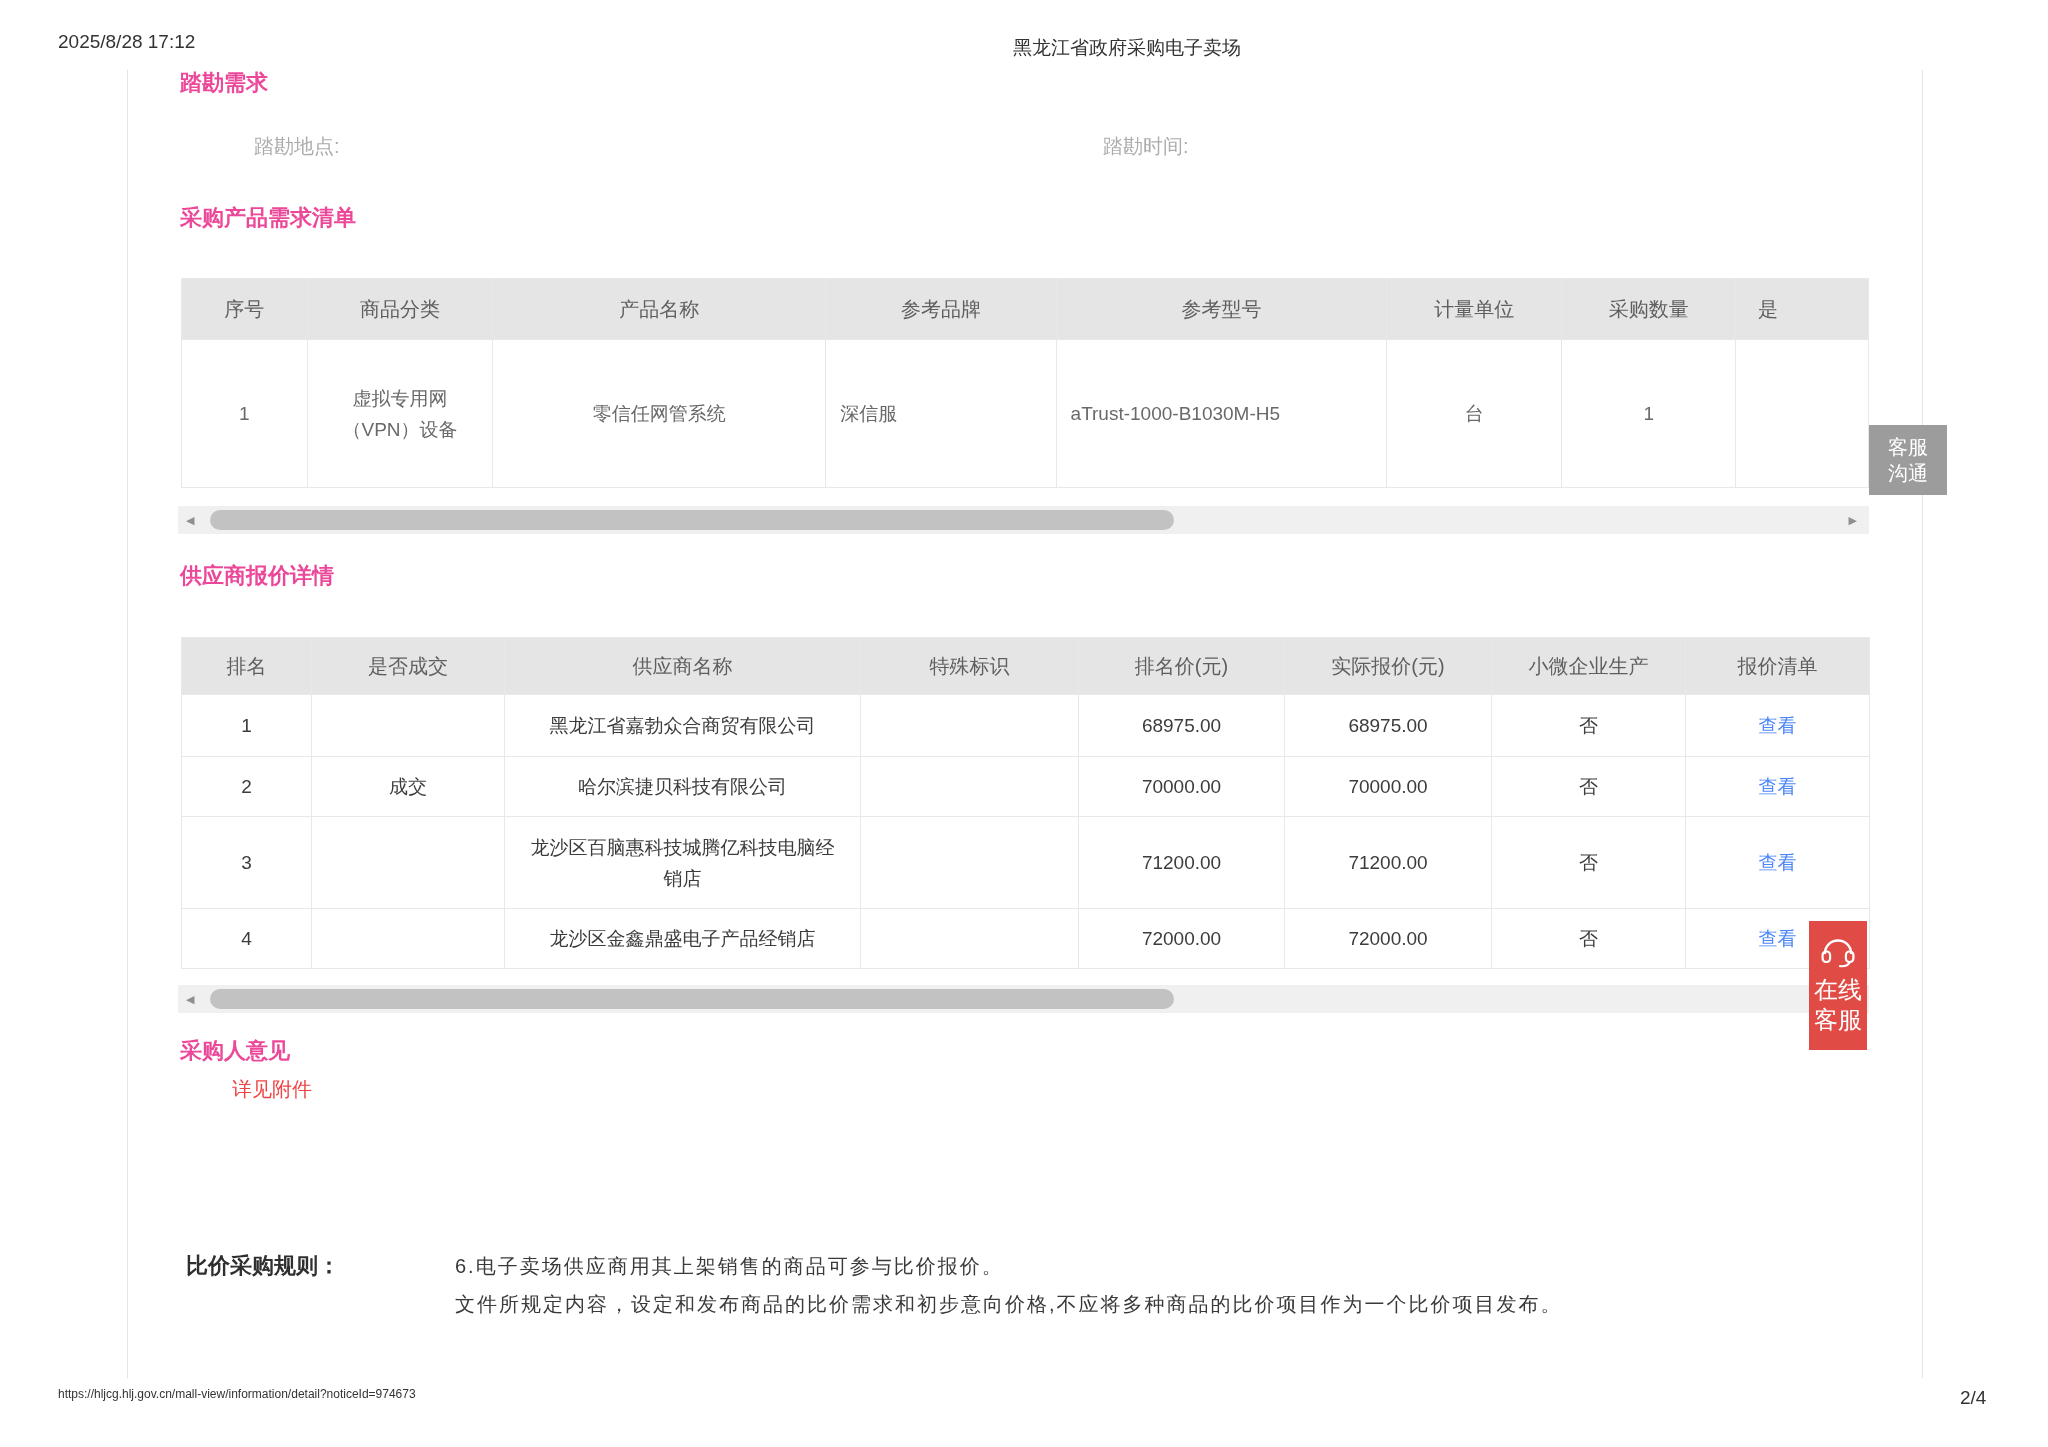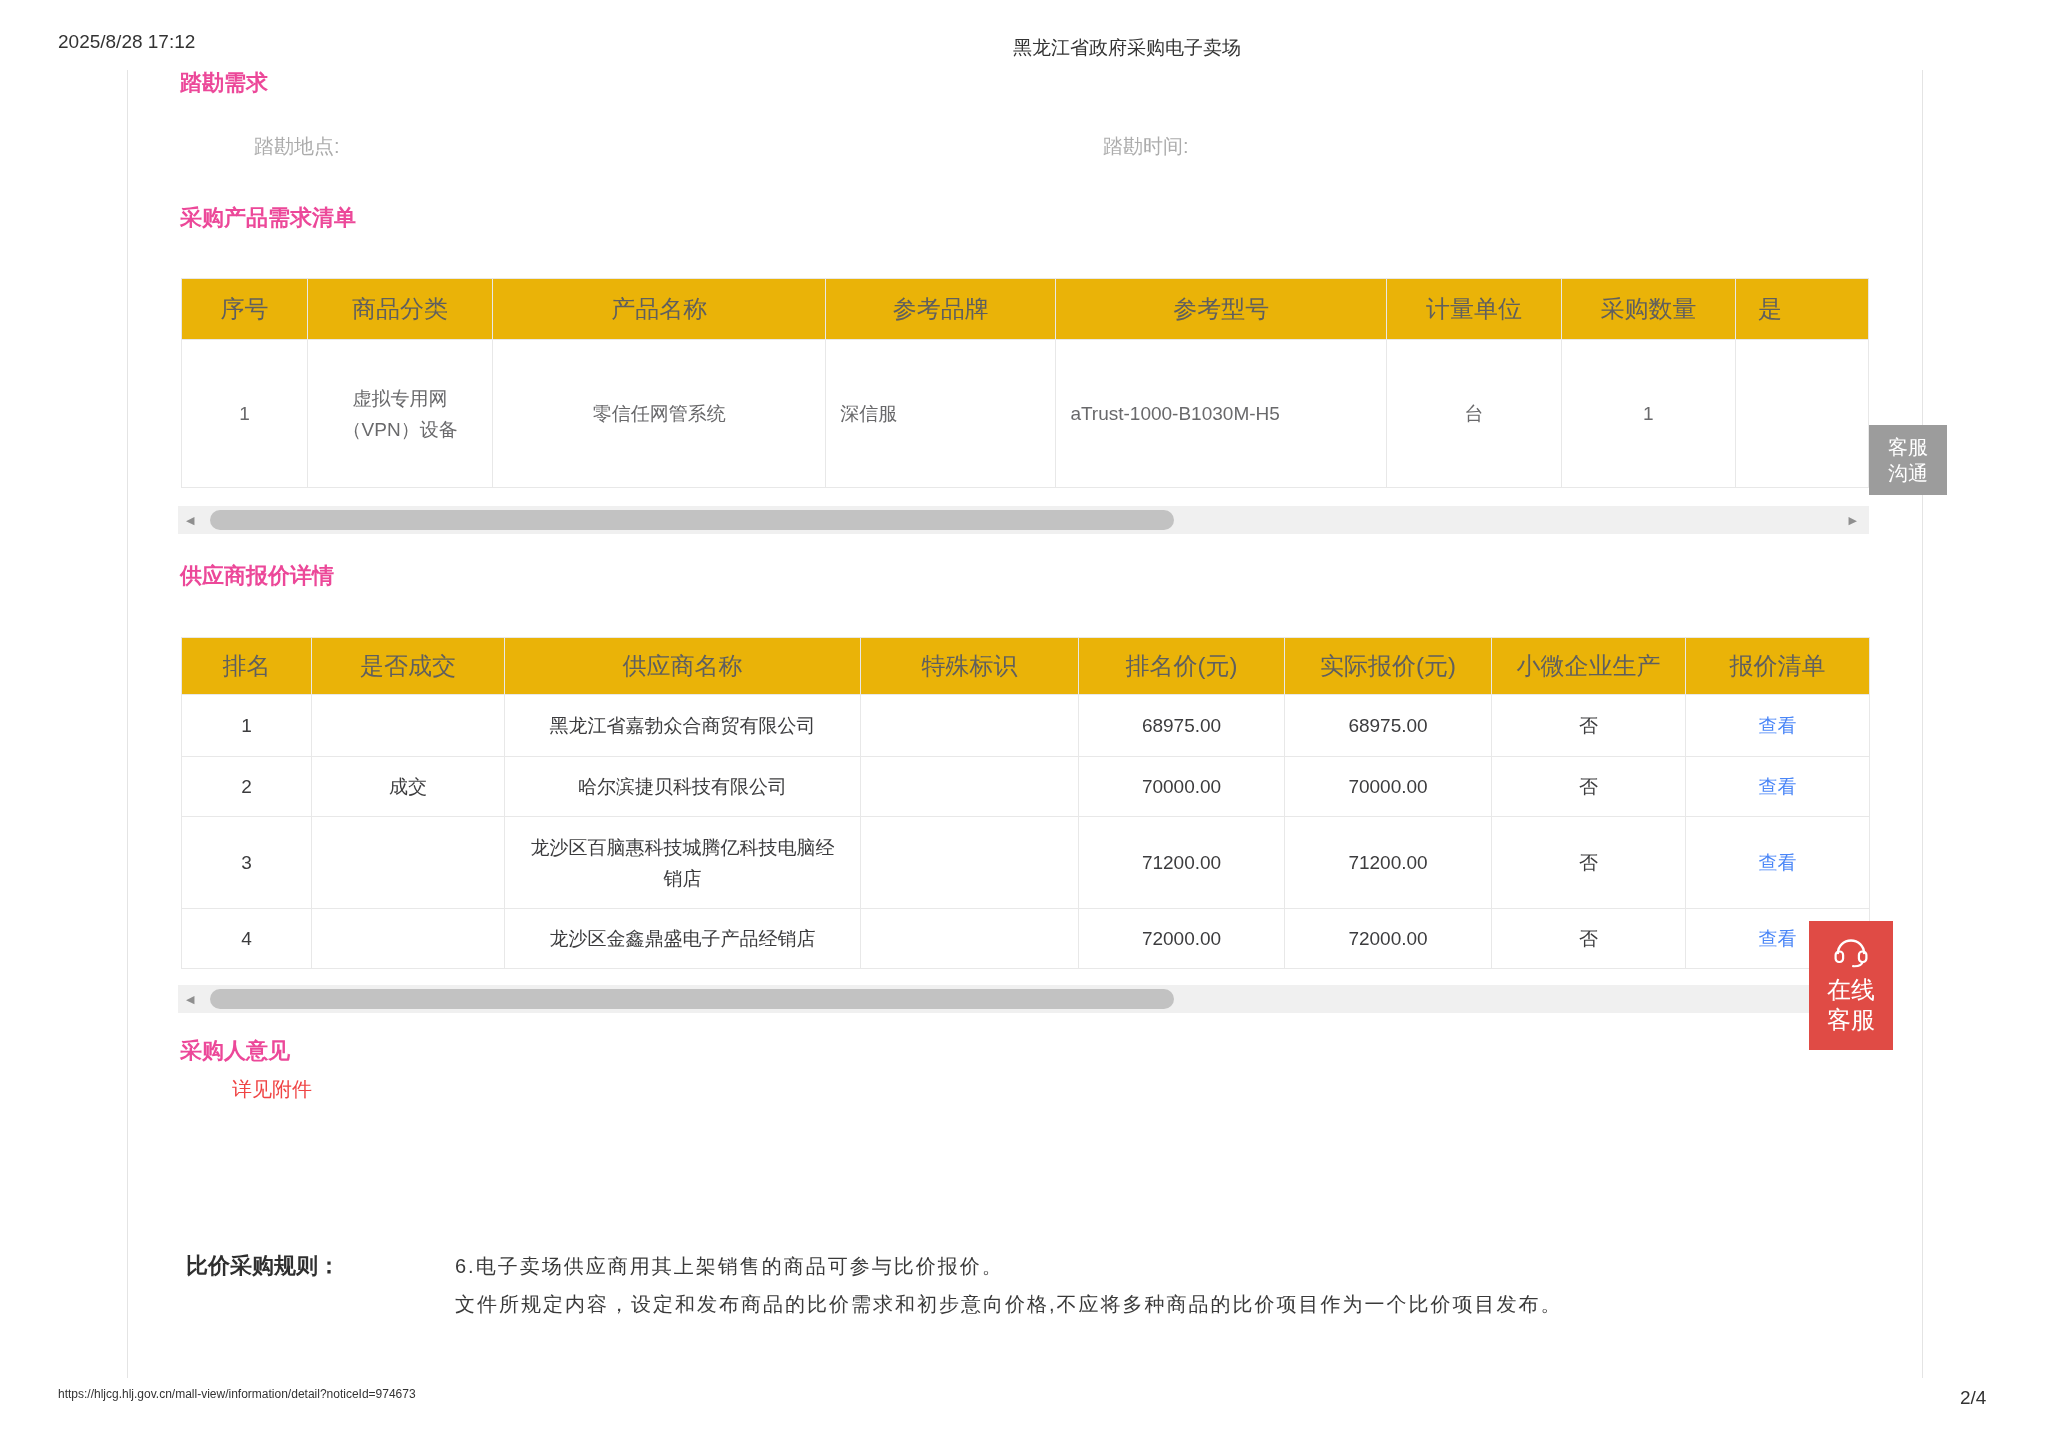--- a/index.html
+++ b/index.html
@@ -16,21 +16,21 @@
 
   
   .h1{font-size:22px;font-weight:bold;color:#ec4899;white-space:nowrap;}
   .muted-label{font-size:20px;color:#acacac;white-space:nowrap;}
 
   
   .tbl-wrap{position:absolute;overflow:hidden;}
   table{border-collapse:collapse;table-layout:fixed;}
   th,td{border:1px solid #e8e8e8;text-align:center;vertical-align:middle;
         font-weight:normal;overflow:hidden;}
-  thead th{background:#eab308;color:#5f5f5f;font-size:24px;}
+  thead th{background:#e5e5e5;color:#5f5f5f;font-size:20px;}
   .t1 td{color:#69696b;font-size:19px;}
   .t2 td{color:#3c3c3e;font-size:19px;}
   td.al,th.al{text-align:left;padding-left:14px;}
   .prewrap{white-space:pre-line;line-height:31px;}
   .wrapname{display:inline-block;max-width:318px;line-height:31px;}
   a.view-link{color:#4a86f7;text-decoration:none;cursor:pointer;}
 
   
   .hscroll{position:absolute;left:178px;width:1691px;height:28px;background:#f0f0f0;}
   .hthumb{position:absolute;left:32px;top:4px;width:964px;height:20px;background:#c2c2c2;border-radius:10px;}
@@ -38,21 +38,21 @@
   .sarrow.l{left:8px;} .sarrow.r{right:12px;}
 
   
   .rules-label{font-size:22px;font-weight:bold;color:#2f2f2f;line-height:38px;white-space:nowrap;}
   .rules-line{font-size:20px;color:#3a3a3a;line-height:38px;letter-spacing:2px;white-space:nowrap;}
 
   
   .float-btn{position:absolute;color:#fff;text-align:center;z-index:6;cursor:pointer;}
   .chat-btn{left:1869px;top:425px;width:78px;height:70px;background:#9c9c9c;
             font-size:20px;line-height:26px;padding-top:9px;box-sizing:border-box;}
-  .svc-btn{left:1809px;top:921px;width:84px;height:129px;background:#e04b45;
+  .svc-btn{left:1809px;top:921px;width:58px;height:129px;background:#e04b45;
            font-size:24px;line-height:30px;box-sizing:border-box;padding-top:12px;}
   .svc-btn svg{display:block;margin:0 auto 6px auto;}
 </style>
 </head>
 <body>
 
 <div class="page">
 
   <div class="frame-line" style="left:127px;"></div>
   <div class="frame-line" style="left:1922px;"></div>

